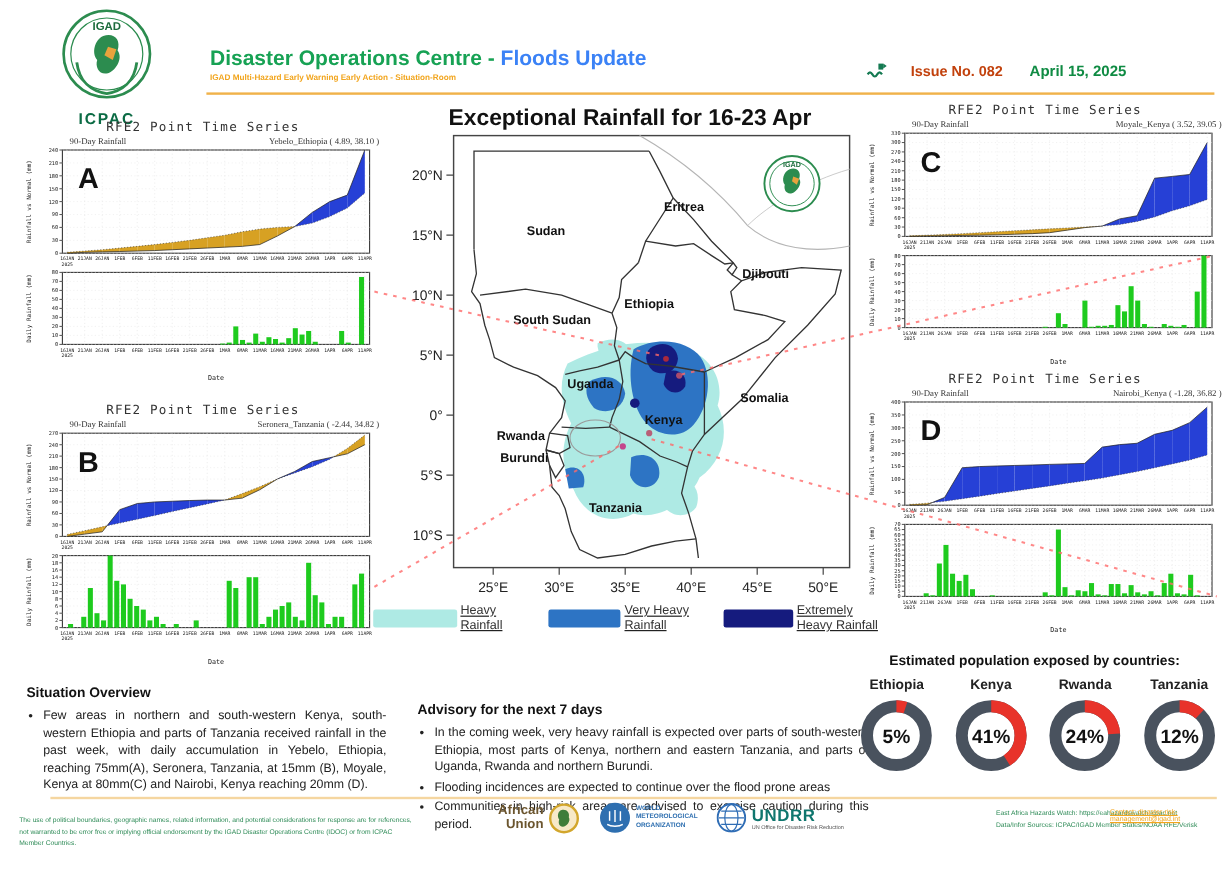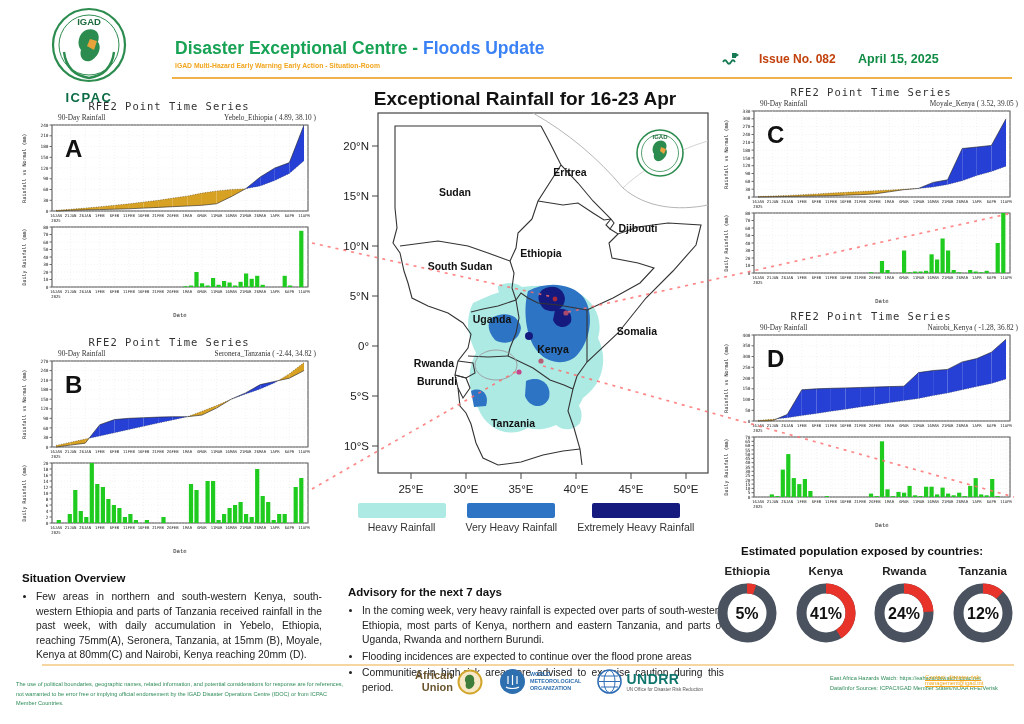--- a/index.html
+++ b/index.html
@@ -13,21 +13,21 @@
   .issue{font-size:12px;font-weight:bold;color:#c2410c;display:flex;gap:20px;}
   .hdate{font-size:12.5px;font-weight:bold;color:#0f8b43;}
   .icpac-txt{font-size:13px;font-weight:bold;color:#0b6b44;letter-spacing:1.5px;text-align:center;}
   
   .ts{width:302px;}
   .ts-title{font-family:"DejaVu Sans Mono",monospace;font-size:10.5px;color:#333;text-align:center;letter-spacing:1px;}
   .ts-sub{font-family:Liberation Serif, serif;font-size:7.3px;color:#333;display:flex;justify-content:space-between;padding:1px 4px 0 40px;}
   
   .map-title{font-size:19px;font-weight:bold;color:#111;text-align:center;}
   .legend{display:flex;gap:20px;justify-content:center;}
-  .legend .it{display:flex;flex-direction:column;align-items:center;gap:3px;}
+  .legend .it{display:flex;flex-direction:row;align-items:center;gap:3px;text-decoration:underline;}
   .legend .sw{width:88px;height:15px;border-radius:2px;}
   .legend .lb{font-size:10.5px;color:#333;}
   
   .sec-h{font-size:11.5px;font-weight:bold;color:#111;margin-bottom:6px;}
   .sec-body{font-size:10.3px;line-height:1.42;text-align:justify;color:#222;}
   ul.blt{margin:0;padding-left:14px;}
   ul.blt li{margin-bottom:2px;}
   
   .exp-h{font-size:11.5px;font-weight:bold;color:#111;margin-left:29px;}
   .exp-sub{font-size:12px;color:#2fa96e;margin-top:2px;}
@@ -53,21 +53,21 @@
     <circle cx="39" cy="39" r="30" fill="#fff" stroke="#2c8c4f" stroke-width="1"></circle>
     <path d="M14,46 C16,62 26,70 39,72 C52,70 62,62 64,46" fill="none" stroke="#2c8c4f" stroke-width="2.4"></path>
     <path d="M36,24 C45,21 51,27 48,36 C53,43 46,53 40,55 C33,57 29,50 31,44 C26,38 29,27 36,24 Z" fill="#2c8c4f"></path>
     <path d="M40,33 L47,35 L44,44 L37,40 Z" fill="#e8a33d"></path>
     <text x="39" y="19" text-anchor="middle" font-size="9.5" font-weight="bold" fill="#1c6b3c" style="font-family:'Liberation Sans',sans-serif">IGAD</text>
   </svg>
   <div class="icpac-txt">ICPAC</div>
 </div>
 
 <div class="abs" style="left:175px;top:38px;width:520px;">
-  <div class="hdr-title"><span class="g">Disaster Exceptional Centre -</span> <span class="o">Floods Update</span></div>
+  <div class="hdr-title"><span class="g">Disaster Operations Centre -</span> <span class="o">Floods Update</span></div>
   <div class="hdr-sub">IGAD Multi-Hazard Early Warning Early Action - Situation-Room</div>
 </div>
 
 <div class="abs issue" style="left:722px;top:52px;">
   <svg width="17" height="14" viewBox="0 0 17 14">
     <path d="M1,10 q2,-3.5 4,0 q2,3.5 4,0 q2,-3.5 4,0" fill="none" stroke="#157a52" stroke-width="1.8"></path>
     <rect x="10" y="1" width="4" height="5" fill="#157a52"></rect>
     <path d="M14,1 l3,2 l-3,2 Z" fill="#157a52"></path>
   </svg>
   <span>Issue No. 082</span>

